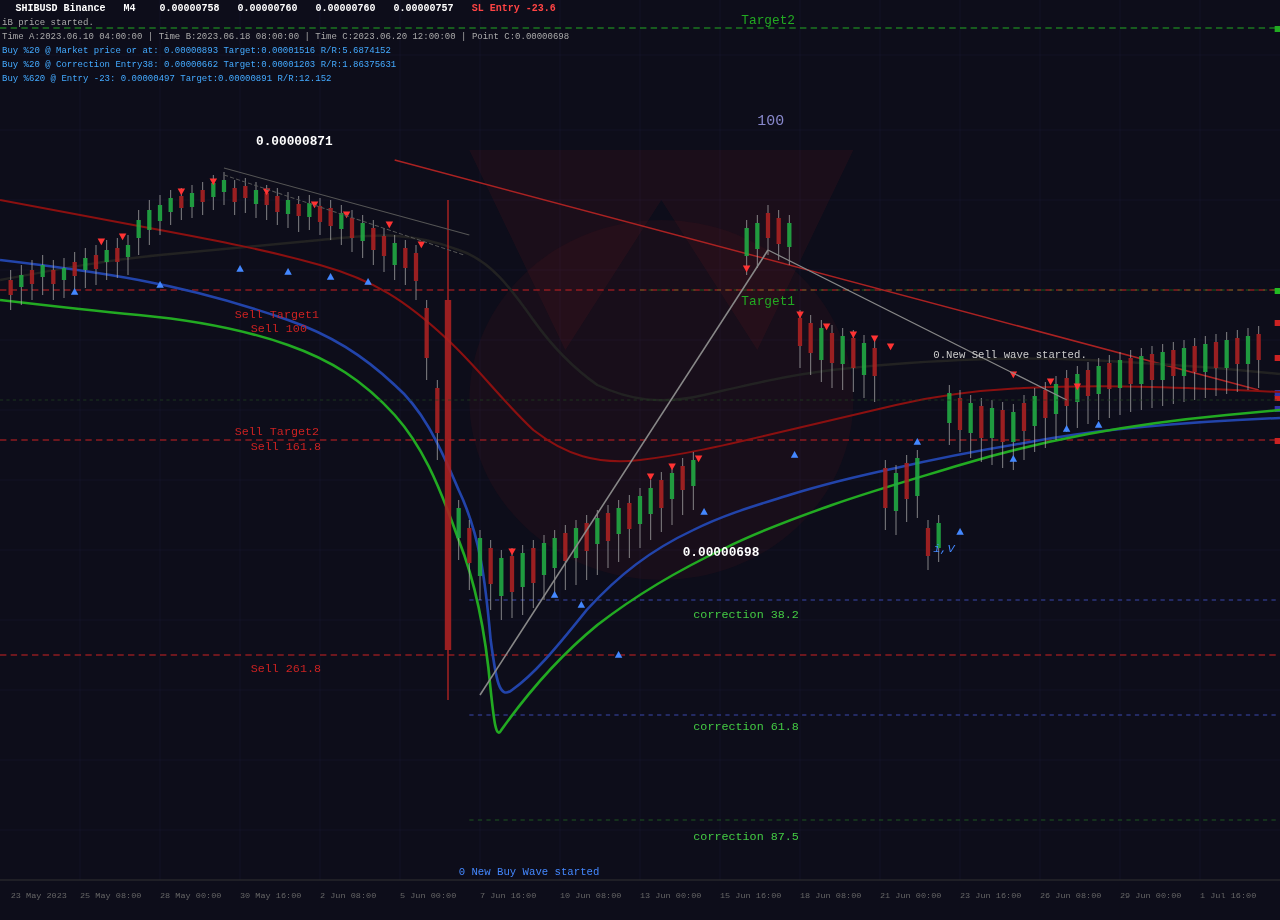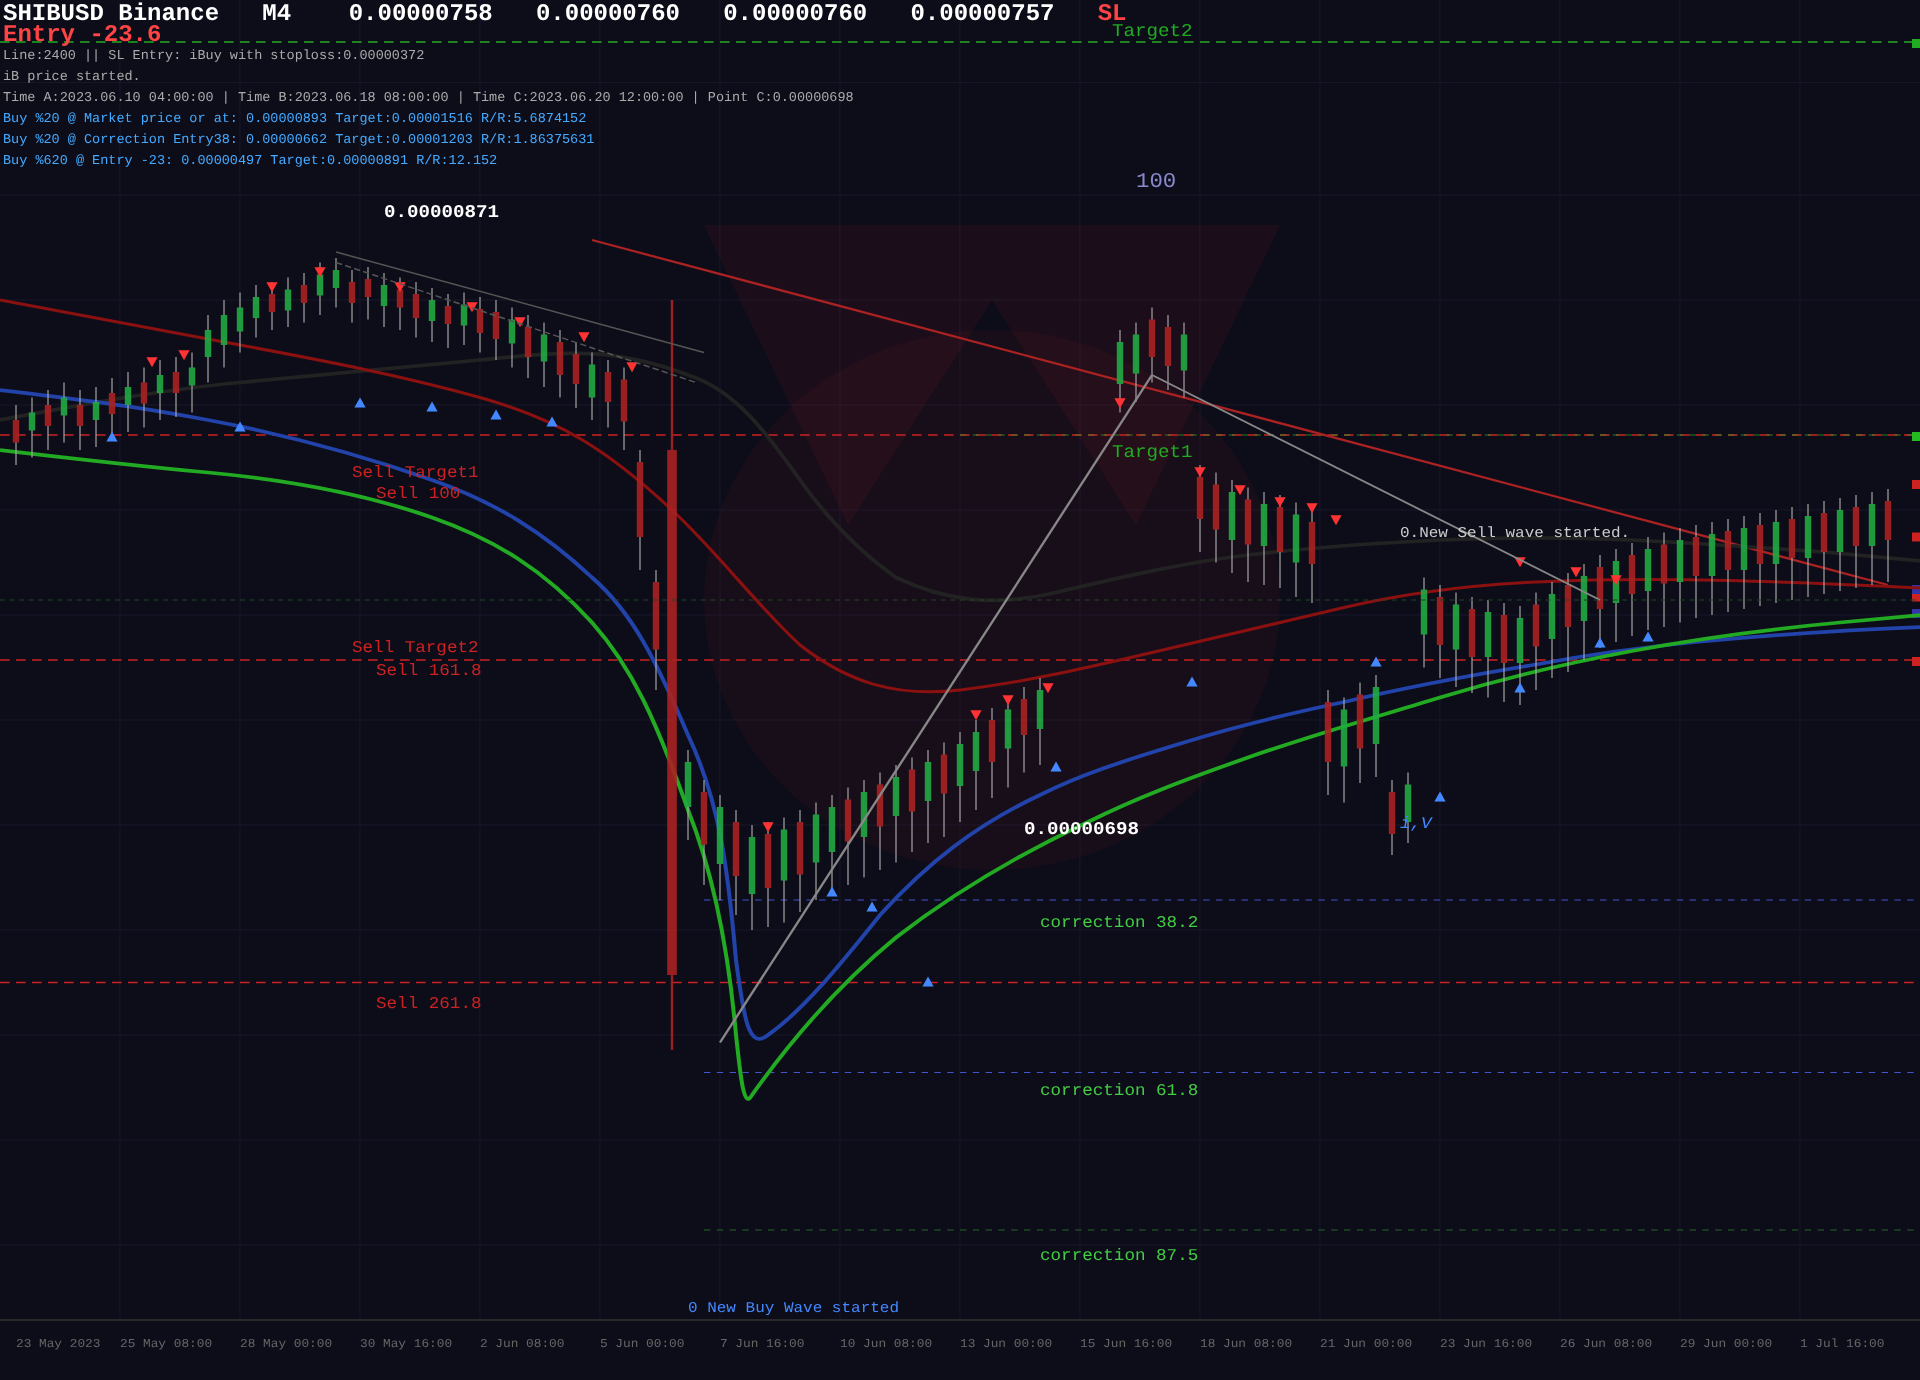--- a/index.html
+++ b/index.html
@@ -30,22 +30,23 @@
       top: 0;
       left: 0;
       color: #aaa;
       font-size: 9px;
       line-height: 14px;
       padding: 2px;
       max-width: 800px;
     }
     .header-info .title-line {
       color: #fff;
-      font-size: 16px;
+      font-size: 10px;
       font-weight: bold;
+      text-align: center;
     }
     .header-info .sell-entry {
       color: #ff4444;
     }
     .buy-val { color: #44aaff; }
   </style>
 </head>
 <body>
 
 <div id="chart-container">
@@ -487,23 +488,20 @@
       <span>0.00000758</span>
       &nbsp;
       <span>0.00000760</span>
       &nbsp;
       <span>0.00000760</span>
       &nbsp;
       <span>0.00000757</span>
       &nbsp;
       <span class="sell-entry">SL Entry -23.6</span>
     </div>
-    <div style="color:#aaa">
-      Line:2400 || SL Entry: iBuy with stoploss:0.00000372
-    </div>
     <div style="color:#aaa">iB price started.</div>
     <div style="color:#aaa">
       Time A:2023.06.10 04:00:00 | Time B:2023.06.18 08:00:00 | Time C:2023.06.20 12:00:00 | Point C:0.00000698
     </div>
     <div class="buy-val">Buy %20 @ Market price or at: 0.00000893 Target:0.00001516 R/R:5.6874152</div>
     <div class="buy-val">Buy %20 @ Correction Entry38: 0.00000662 Target:0.00001203 R/R:1.86375631</div>
     <div class="buy-val">Buy %620 @ Entry -23: 0.00000497 Target:0.00000891 R/R:12.152</div>
   </div>
 
 </div>

